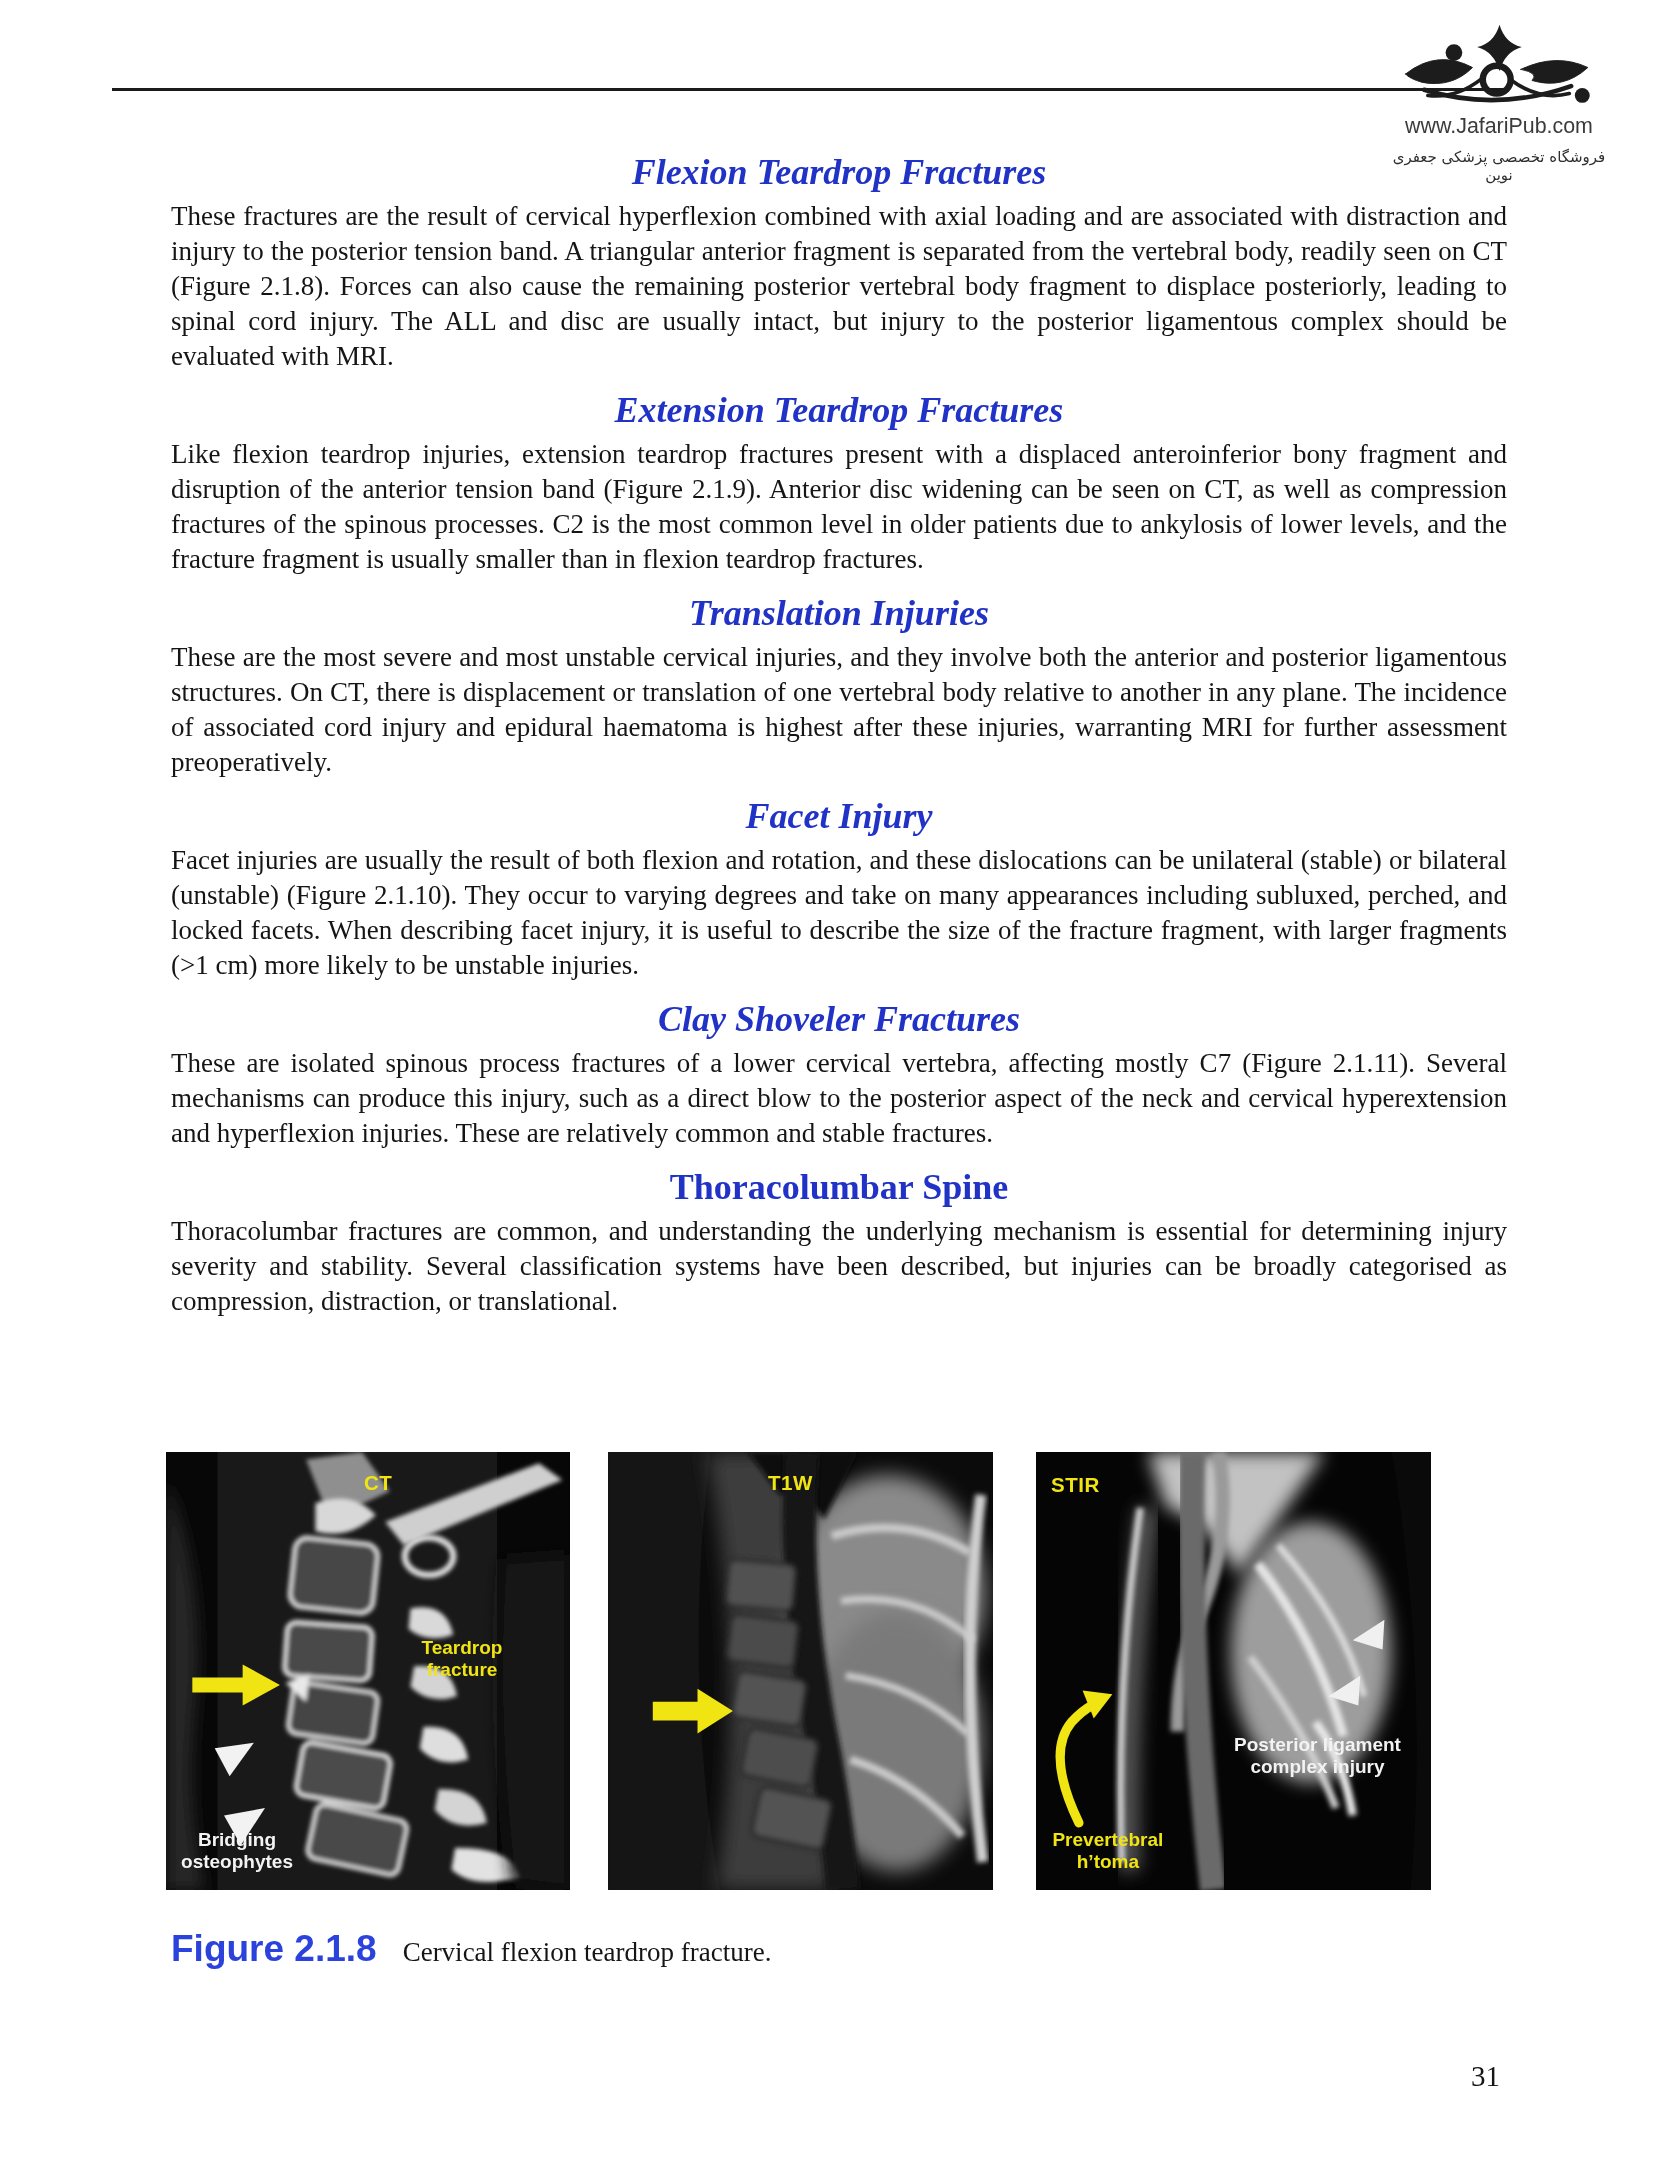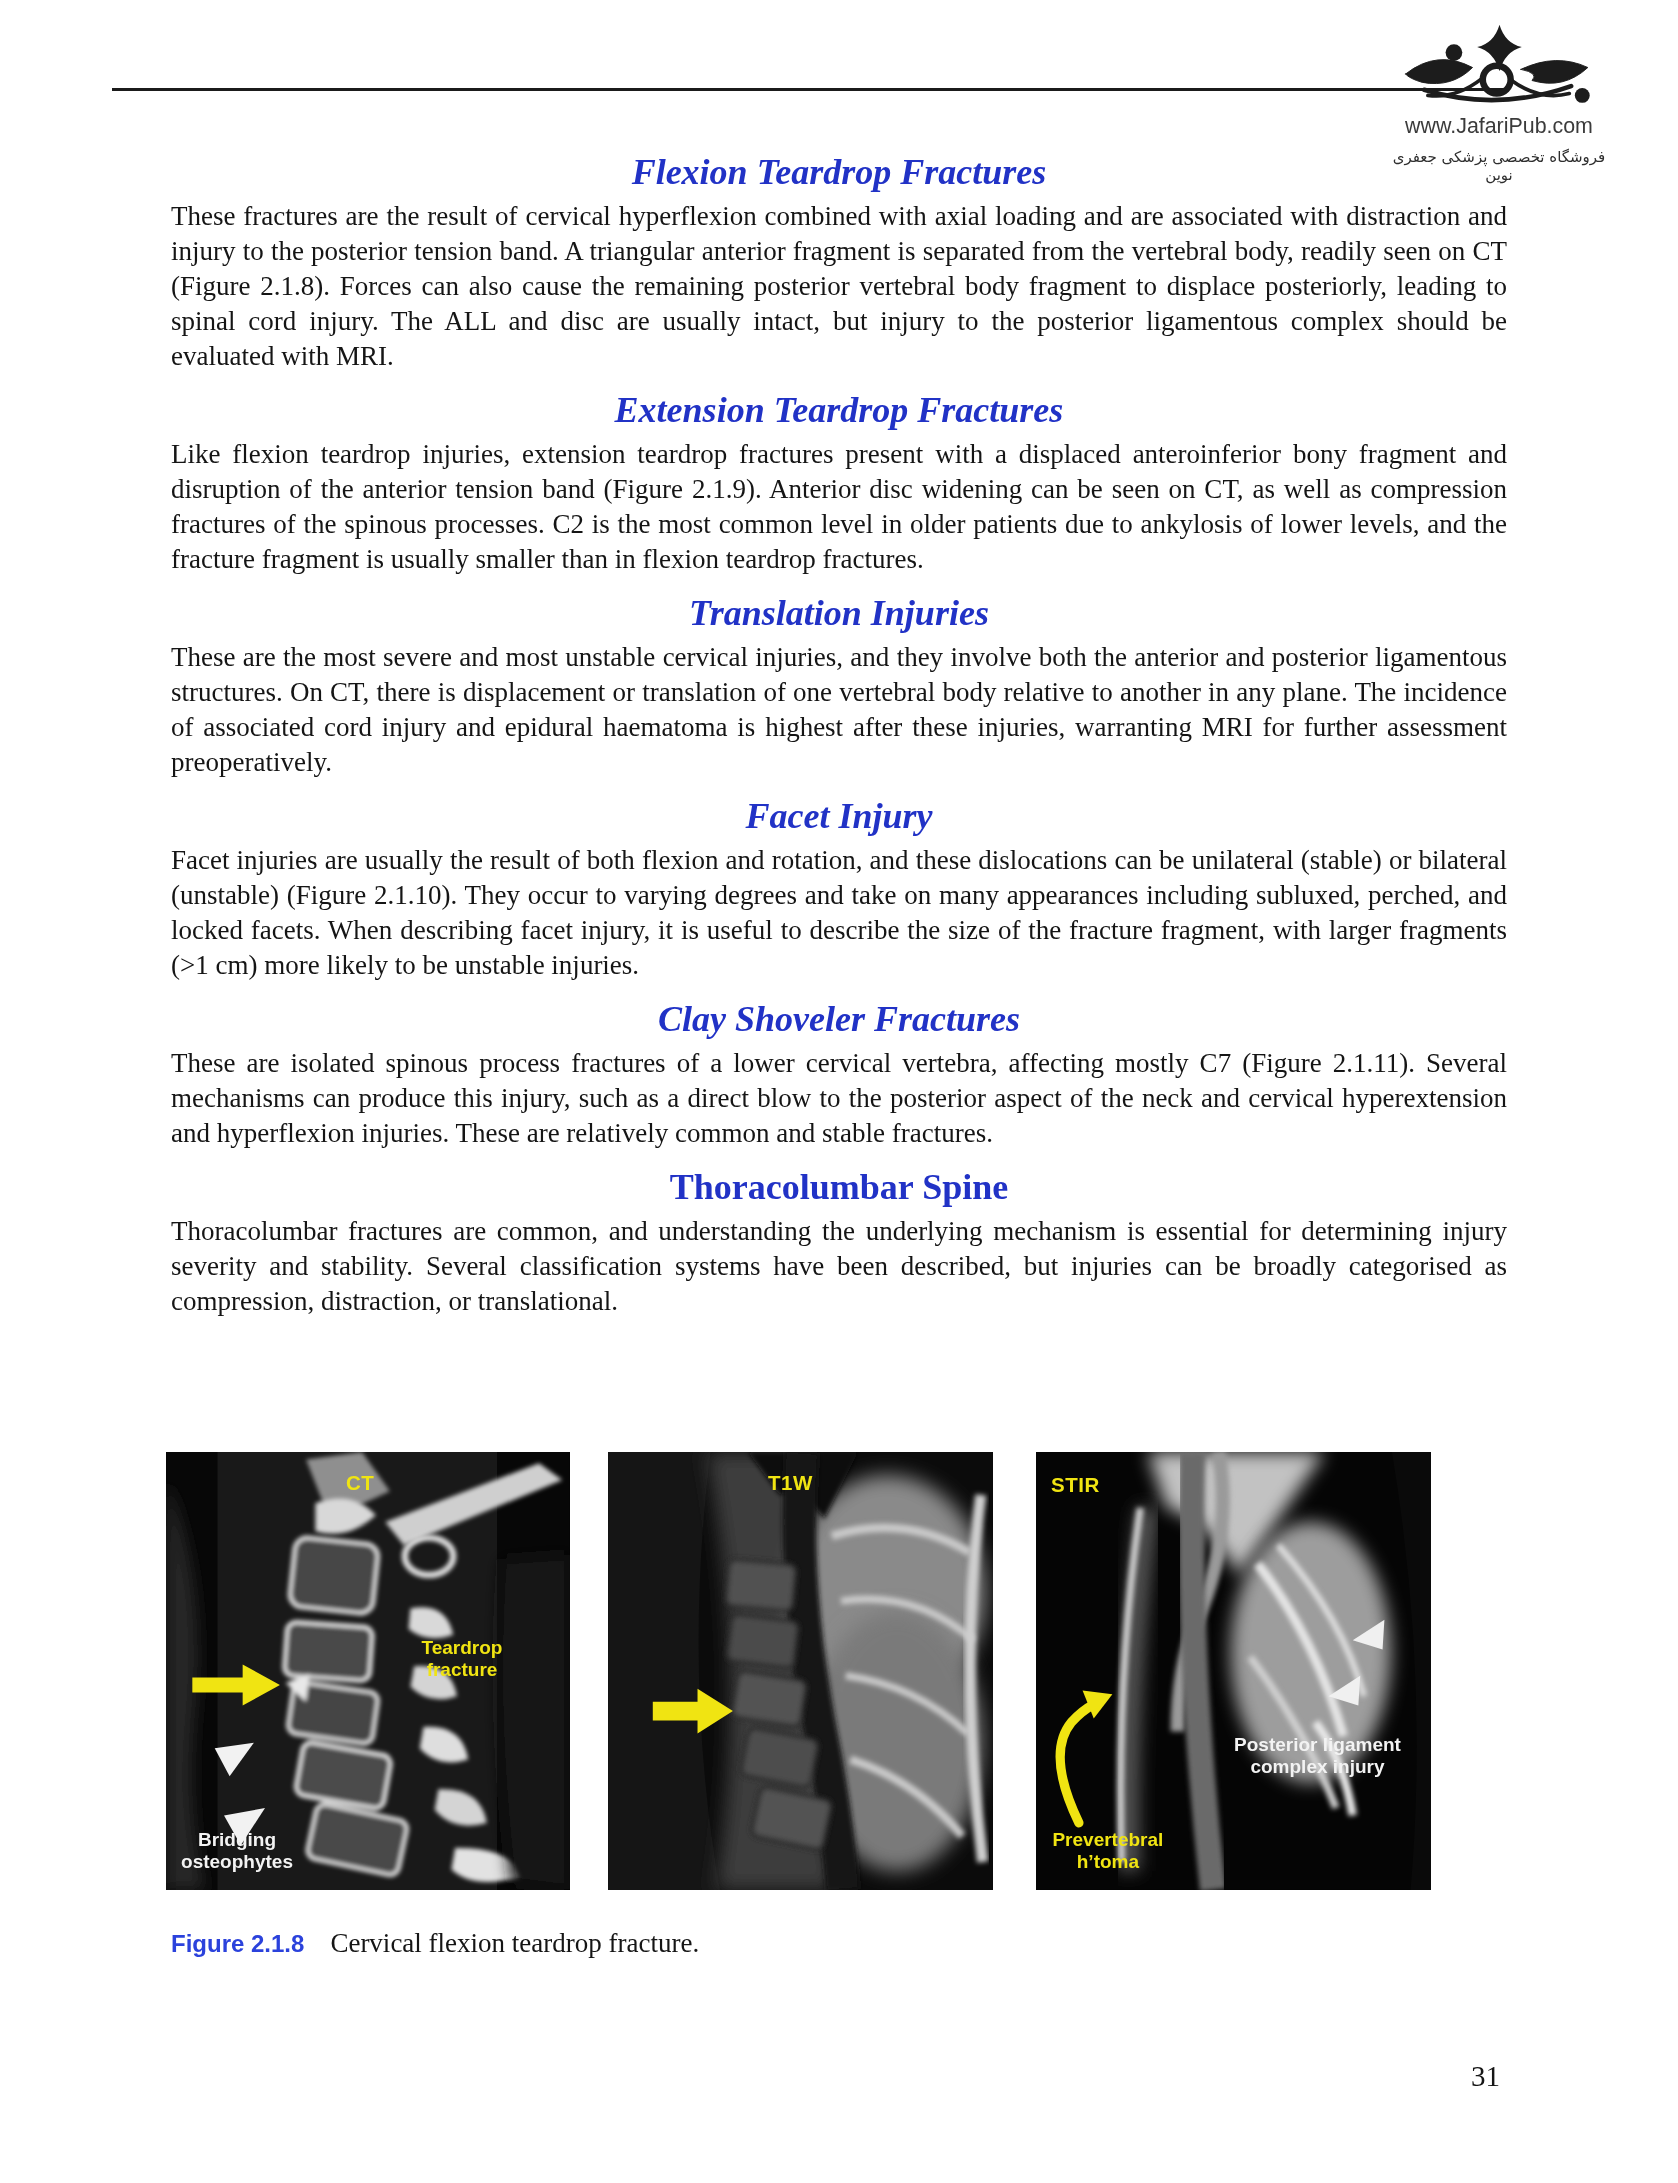--- a/index.html
+++ b/index.html
@@ -32,21 +32,21 @@
   .panel svg{position:absolute;left:0;top:0;}
   .panel-1{left:166px;width:404px;}
   .panel-2{left:608px;width:385px;}
   .panel-3{left:1036px;width:395px;}
   .plabel{position:absolute;font-family:"Liberation Sans",sans-serif;font-weight:bold;
     color:var(--annotation-yellow);font-size:19px;line-height:1.18;text-align:center;}
   .plabel.white{color:#f3f3f3;}
   .modality{font-size:20.5px;letter-spacing:0.5px;}
 
   .figure-caption{position:absolute;left:171px;top:1928px;width:1336px;font-size:27px;white-space:nowrap;}
-  .cap-label{font-family:"Liberation Sans",sans-serif;font-weight:bold;font-size:24px;color:var(--caption-blue);}
+  .cap-label{font-family:"Liberation Sans",sans-serif;font-weight:bold;font-size:37px;color:var(--caption-blue);}
   .cap-text{font-family:"Liberation Serif",serif;color:var(--text-black);margin-left:26px;}
 
   .page-number{position:absolute;left:1471px;top:2060px;font-size:29px;font-weight:normal;color:#161616;}
 </style>
 </head>
 <body>
 
 <div class="page">
 
   <div class="header-rule"></div>
@@ -128,21 +128,21 @@
         <path d="M266,230 Q306,226 312,262 Q282,272 262,252 Z" fill="#d4d4d4"></path>
         <path d="M276,295 Q318,292 324,330 Q292,340 272,318 Z" fill="#dedede"></path>
         <path d="M292,362 Q338,360 344,398 Q308,408 288,384 Z" fill="#d4d4d4"></path>
         <path d="M310,425 Q372,424 380,456 Q330,470 306,448 Z" fill="#e2e2e2"></path>
       </g>
       <path d="M360,115 Q348,280 370,462 L433,470 L433,110 Z" fill="#151515" filter="url(#ctb2)"></path>
       <polygon points="28,242 82,242 82,228 122,250 82,272 82,258 28,258" fill="var(--annotation-yellow)"></polygon>
       <polygon points="94,312 52,318 68,348" fill="#f2f2f2"></polygon>
       <polygon points="106,382 62,390 80,422" fill="#f2f2f2"></polygon>
     </svg>
-    <span class="plabel modality" style="left:180px;top:18.6px;">CT</span>
+    <span class="plabel modality" style="left:198px;top:18.6px;">CT</span>
     <span class="plabel" style="left:244px;top:185px;width:104px;">Teardrop fracture</span>
     <span class="plabel white" style="left:0px;top:377px;width:142px;">Bridging osteophytes</span>
   </div>
 
   <div class="panel panel-2">
     <svg width="385" height="438" viewBox="0 0 413 470">
       <defs>
         <filter id="t1b1" x="-50%" y="-50%" width="200%" height="200%">
             <feGaussianBlur stdDeviation="3"></feGaussianBlur>
           </filter>

